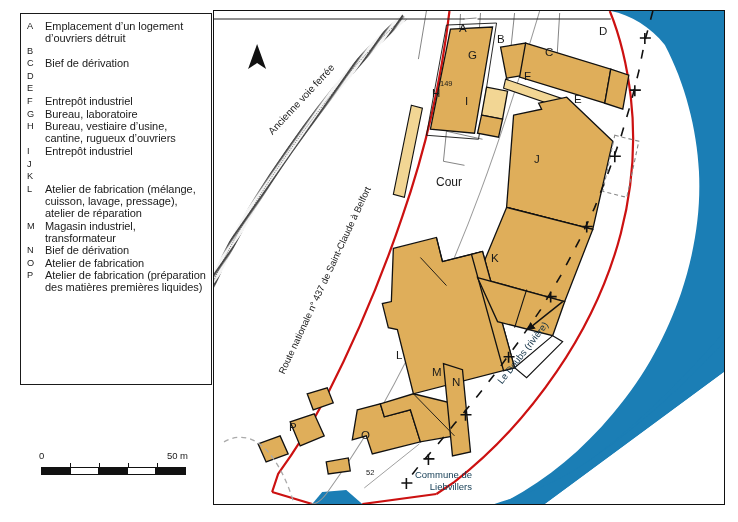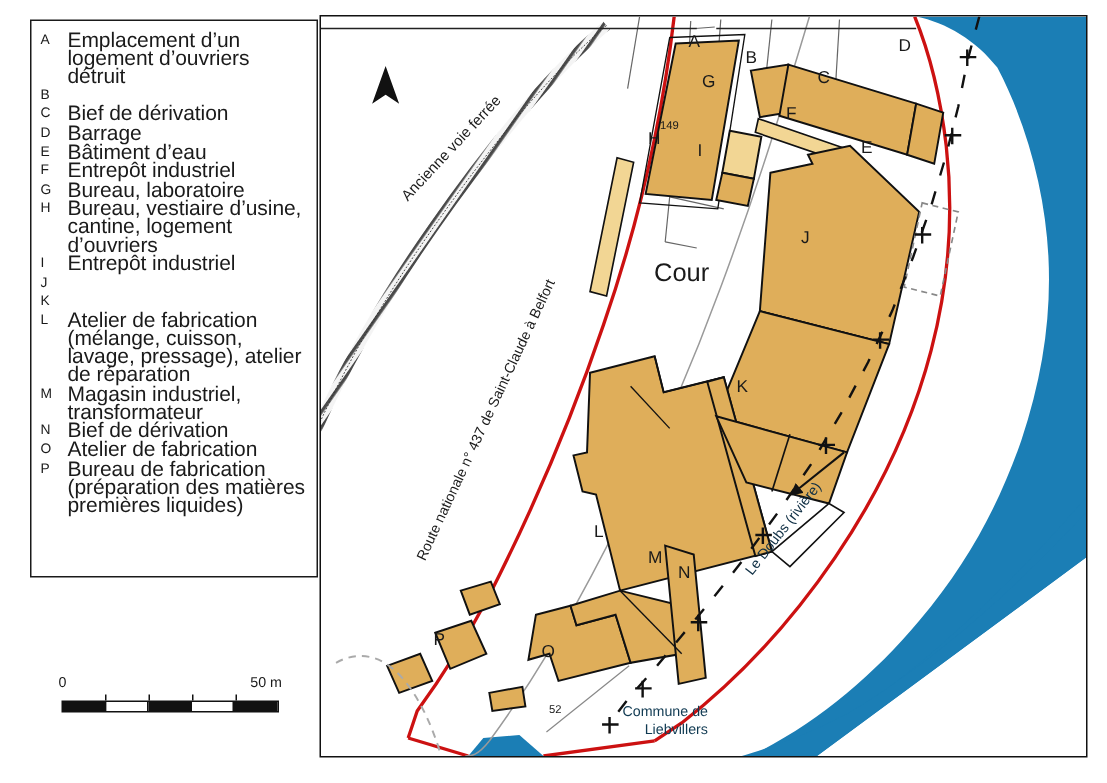--- a/index.html
+++ b/index.html
@@ -11,21 +11,21 @@
     position:absolute;left:20px;top:13px;width:192px;height:372px;
     border:1.5px solid #1a1a1a;background:#fff;box-sizing:border-box;
     padding:6px 4px 4px 6px;
   }
   .legend-row{display:flex;align-items:flex-start;margin-bottom:0.5px;}
   .legend-key{
     width:18px;flex:0 0 18px;font-size:9.2px;line-height:12.1px;
     font-weight:400;text-align:left;
   }
   .legend-text{
-    font-size:14px;line-height:12.1px;flex:1 1 auto;
+    font-size:11px;line-height:12.1px;flex:1 1 auto;
     letter-spacing:-0.05px;
   }
 
   
   #scalebar{position:absolute;left:41px;top:450px;width:145px;}
   #scalebar .labels{position:relative;height:13px;}
   #scalebar .lab{position:absolute;font-size:9.5px;line-height:11px;}
   #scalebar .lab0{left:-2px;}
   #scalebar .lab50{right:-2px;text-align:center;}
   #scalebar .bar{display:flex;height:8px;border:1px solid #111;box-sizing:border-box;}
@@ -62,37 +62,35 @@
   </div>
   <div class="legend-row">
     <div class="legend-key">B</div>
   </div>
   <div class="legend-row">
     <div class="legend-key">C</div>
     <div class="legend-text">Bief de dérivation</div>
   </div>
   <div class="legend-row">
     <div class="legend-key">D</div>
-    <div class="legend-text">Barrage</div>
   </div>
   <div class="legend-row">
     <div class="legend-key">E</div>
-    <div class="legend-text">Bâtiment d’eau</div>
   </div>
   <div class="legend-row">
     <div class="legend-key">F</div>
     <div class="legend-text">Entrepôt industriel</div>
   </div>
   <div class="legend-row">
     <div class="legend-key">G</div>
     <div class="legend-text">Bureau, laboratoire</div>
   </div>
   <div class="legend-row">
     <div class="legend-key">H</div>
-    <div class="legend-text">Bureau, vestiaire d’usine, cantine, logement d’ouvriers</div>
+    <div class="legend-text">Bureau, vestiaire d’usine, cantine, rugueux d’ouvriers</div>
   </div>
   <div class="legend-row">
     <div class="legend-key">I</div>
     <div class="legend-text">Entrepôt industriel</div>
   </div>
   <div class="legend-row">
     <div class="legend-key">J</div>
   </div>
   <div class="legend-row">
     <div class="legend-key">K</div>
@@ -108,21 +106,21 @@
   <div class="legend-row">
     <div class="legend-key">N</div>
     <div class="legend-text">Bief de dérivation</div>
   </div>
   <div class="legend-row">
     <div class="legend-key">O</div>
     <div class="legend-text">Atelier de fabrication</div>
   </div>
   <div class="legend-row">
     <div class="legend-key">P</div>
-    <div class="legend-text">Bureau de fabrication (préparation des matières premières liquides)</div>
+    <div class="legend-text">Atelier de fabrication (préparation des matières premières liquides)</div>
   </div>
 </div>
 
 <div id="scalebar">
   <div class="labels">
     <span class="lab lab0">0</span>
     <span class="lab lab50">50 m</span>
   </div>
   <div class="ticks">
     <span class="tick" style="left:29px"></span>
@@ -283,21 +281,21 @@
   <div class="map-label bldg-label" style="left:218px;top:76px;">H</div>
   <div class="map-label bldg-label" style="left:251px;top:84px;">I</div>
   <div class="map-label bldg-label" style="left:320px;top:142px;">J</div>
   <div class="map-label bldg-label" style="left:277px;top:241px;">K</div>
   <div class="map-label bldg-label" style="left:182px;top:338px;">L</div>
   <div class="map-label bldg-label" style="left:218px;top:355px;">M</div>
   <div class="map-label bldg-label" style="left:238px;top:365px;">N</div>
   <div class="map-label bldg-label" style="left:147px;top:418px;">O</div>
   <div class="map-label bldg-label" style="left:75px;top:410px;">P</div>
 
-  <div class="map-label" style="left:222px;top:165px;font-size:17px;">Cour</div>
+  <div class="map-label" style="left:222px;top:165px;font-size:12px;">Cour</div>
 
   <div class="map-label rot" style="left:52px;top:118px;font-size:10px;transform:rotate(-47deg);">Ancienne voie ferrée</div>
 
   <div class="map-label rot" style="left:62px;top:360px;font-size:9.5px;transform:rotate(-65deg);">Route nationale n° 437 de Saint-Claude à Belfort</div>
 
   <div class="map-label rot" style="left:281px;top:368px;font-size:9.5px;transform:rotate(-52deg);color:#0f2f44;">Le Doubs (rivière)</div>
 
   <div class="map-label blue-label" style="left:168px;top:458px;width:90px;white-space:normal;text-align:right;line-height:11.5px;">Commune de Liebvillers</div>
 
   <div class="map-label blue-label" style="left:268px;top:482px;width:100px;white-space:normal;line-height:11.5px;color:#ffffff;margin-top:28px;">Commune de Saint-Hippolyte</div>

